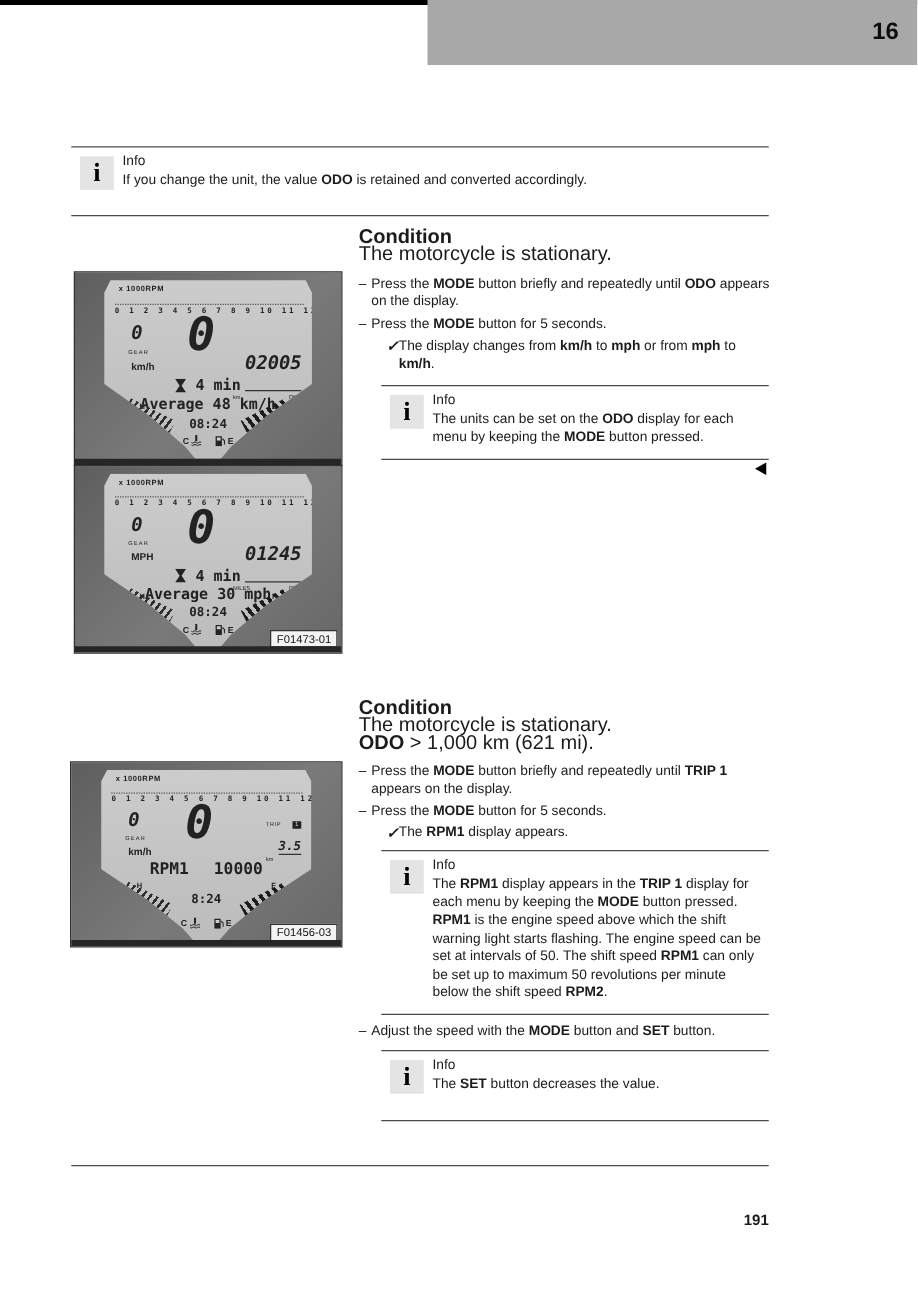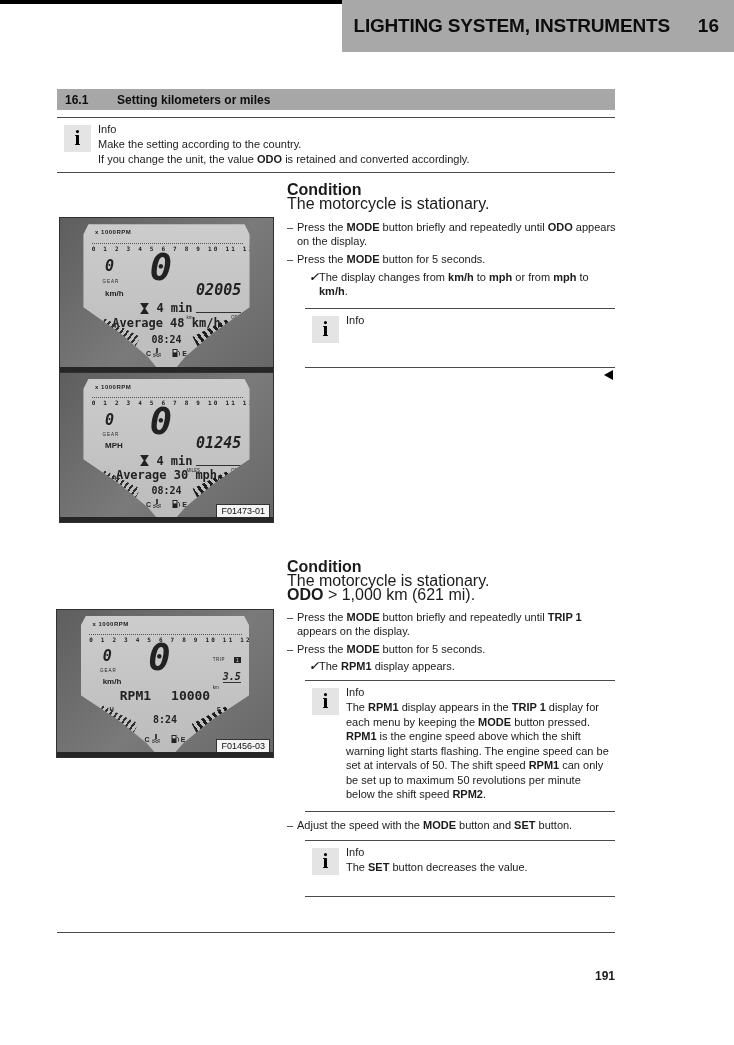--- a/index.html
+++ b/index.html
@@ -98,36 +98,30 @@
 
   .pagenum{position:absolute;left:595px;top:969px;font-weight:bold;font-size:12px;}
 </style>
 </head>
 <body>
 
 <div class="page">
 
   <div class="topbar"></div>
   <div class="header">
-    <span class="t">LIGHTING SYSTEM, INSTRUMENTS</span>
     <span class="n">16</span>
   </div>
 
-  <div class="secbar" style="top:89px;">
-    <span class="num">16.1</span>
-    <span>Setting kilometers or miles</span>
-  </div>
 
   <div class="infobox" style="left:57px;top:117px;width:558px;height:56px;">
     <div class="iicon">
         <span>i</span>
       </div>
     <div class="ibody">
       <div class="ilabel">Info</div>
-      <div class="itext">Make the setting according to the country.</div>
       <div class="itext">If you change the unit, the value <b>ODO</b> is retained and converted accordingly.</div>
     </div>
   </div>
 
   <div class="abs txt bold" style="left:287px;top:183px;">Condition</div>
   <div class="abs txt" style="left:287px;top:197px;">The motorcycle is stationary.</div>
 
   <div class="step" style="left:287px;top:220px;width:330px;">
     <span class="mark">–</span>
     <span class="body">Press the <b>MODE</b> button briefly and repeatedly until <b>ODO</b> appears on the display.</span>
@@ -140,20 +134,21 @@
     <span class="mark">✓</span>
     <span class="body">The display changes from <b>km/h</b> to <b>mph</b> or from <b>mph</b> to <b>km/h</b>.</span>
   </div>
 
   <div class="infobox" style="left:305px;top:308px;width:310px;height:60px;">
     <div class="iicon">
         <span>i</span>
       </div>
     <div class="ibody">
       <div class="ilabel">Info</div>
+      <div class="itext">The units can be set on the <b>ODO</b> display for each menu by keeping the <b>MODE</b> button pressed.</div>
     </div>
   </div>
 
   <div class="marginmark"></div>
 
   <div class="photo" style="left:60px;top:218px;width:213px;height:154px;">
     <div class="lcd">
       <div class="tach">x 1000RPM</div>
       <div class="scale">0 1 2 3 4 5 6 7 8 9 10 11 12</div>
       <div class="gearv">0</div>

